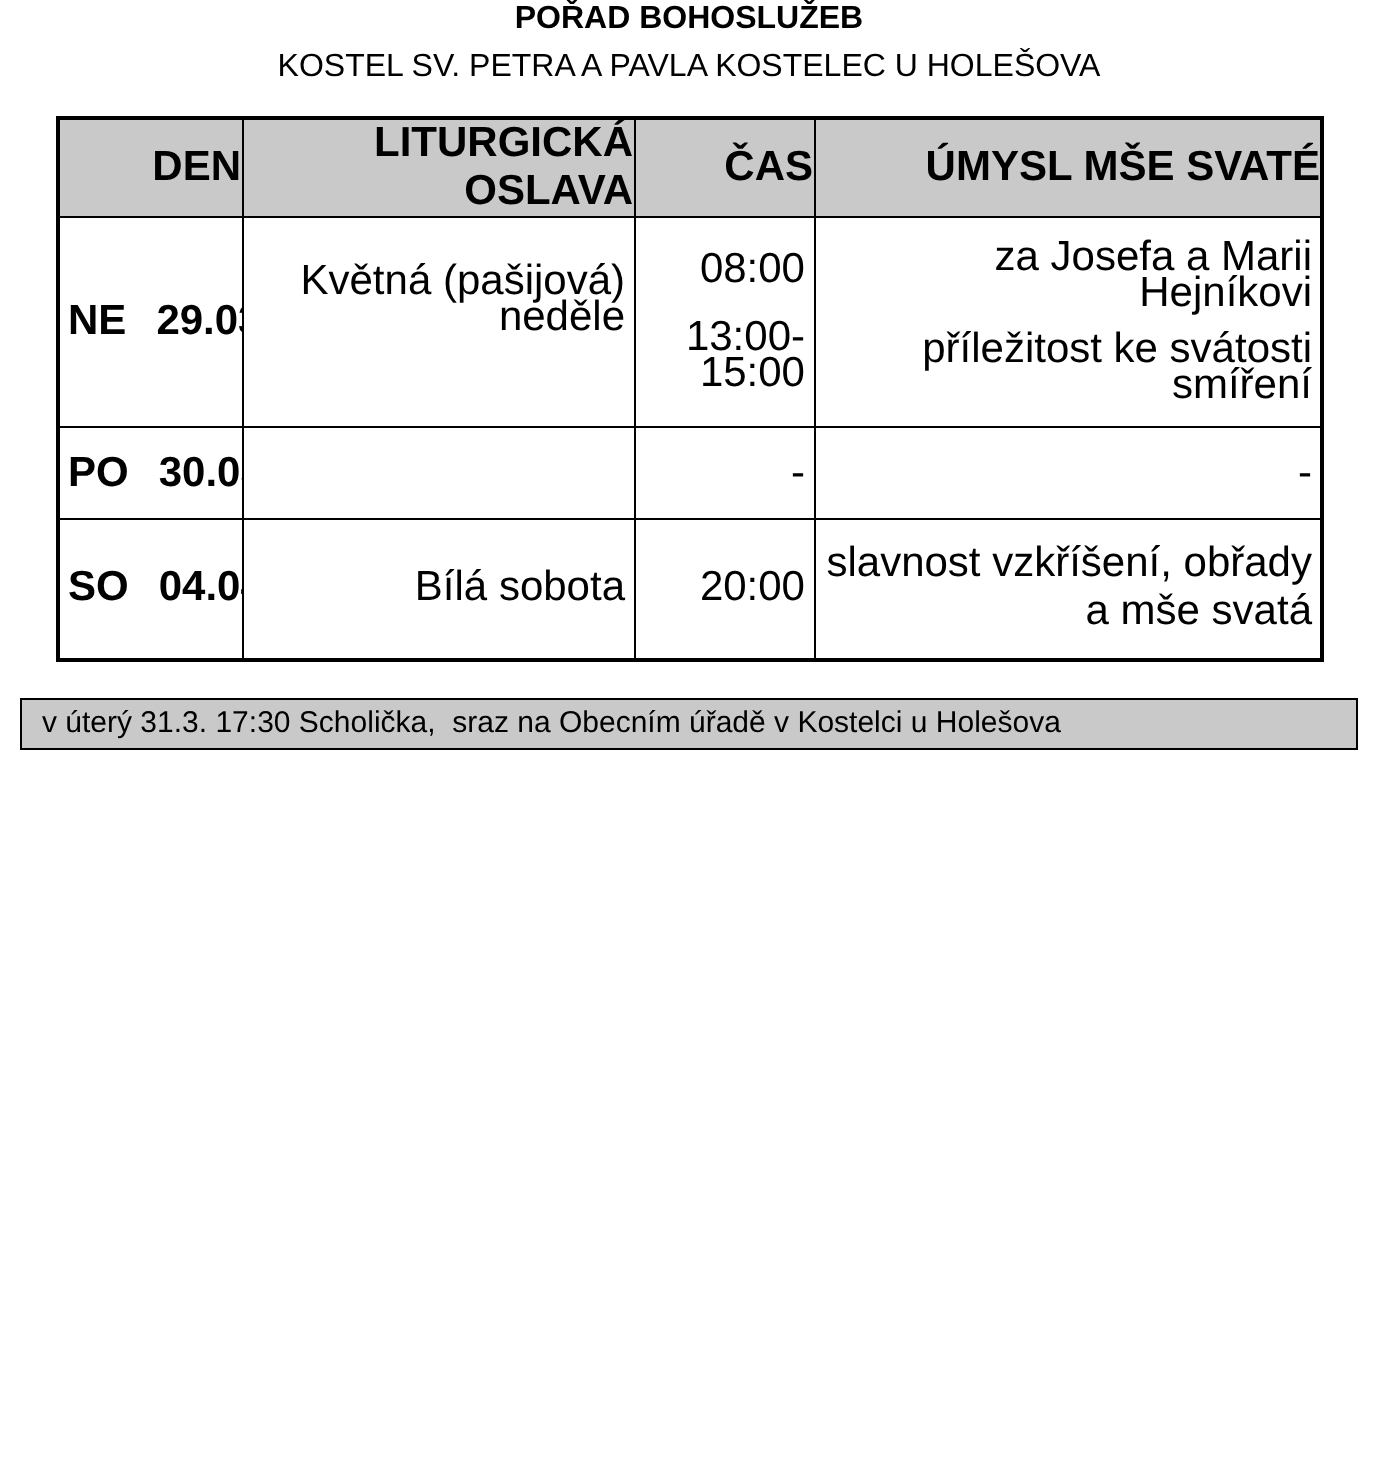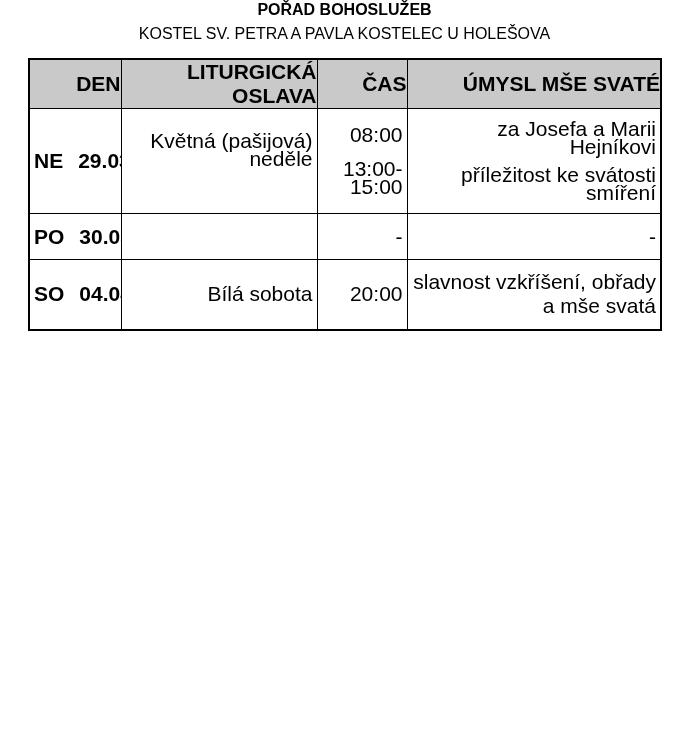--- a/index.html
+++ b/index.html
@@ -157,14 +157,15 @@
         </td>
         <td>Bílá sobota</td>
         <td>20:00</td>
         <td>slavnost vzkříšení, obřady a mše svatá</td>
       </tr>
 
 
     </tbody>
   </table>
 
+  <div class="footer-bar">v úterý 31.3. 17:30 Scholička,  sraz na Obecním úřadě v Kostelci u Holešova</div>
 
 </div>
 
 </body></html>

